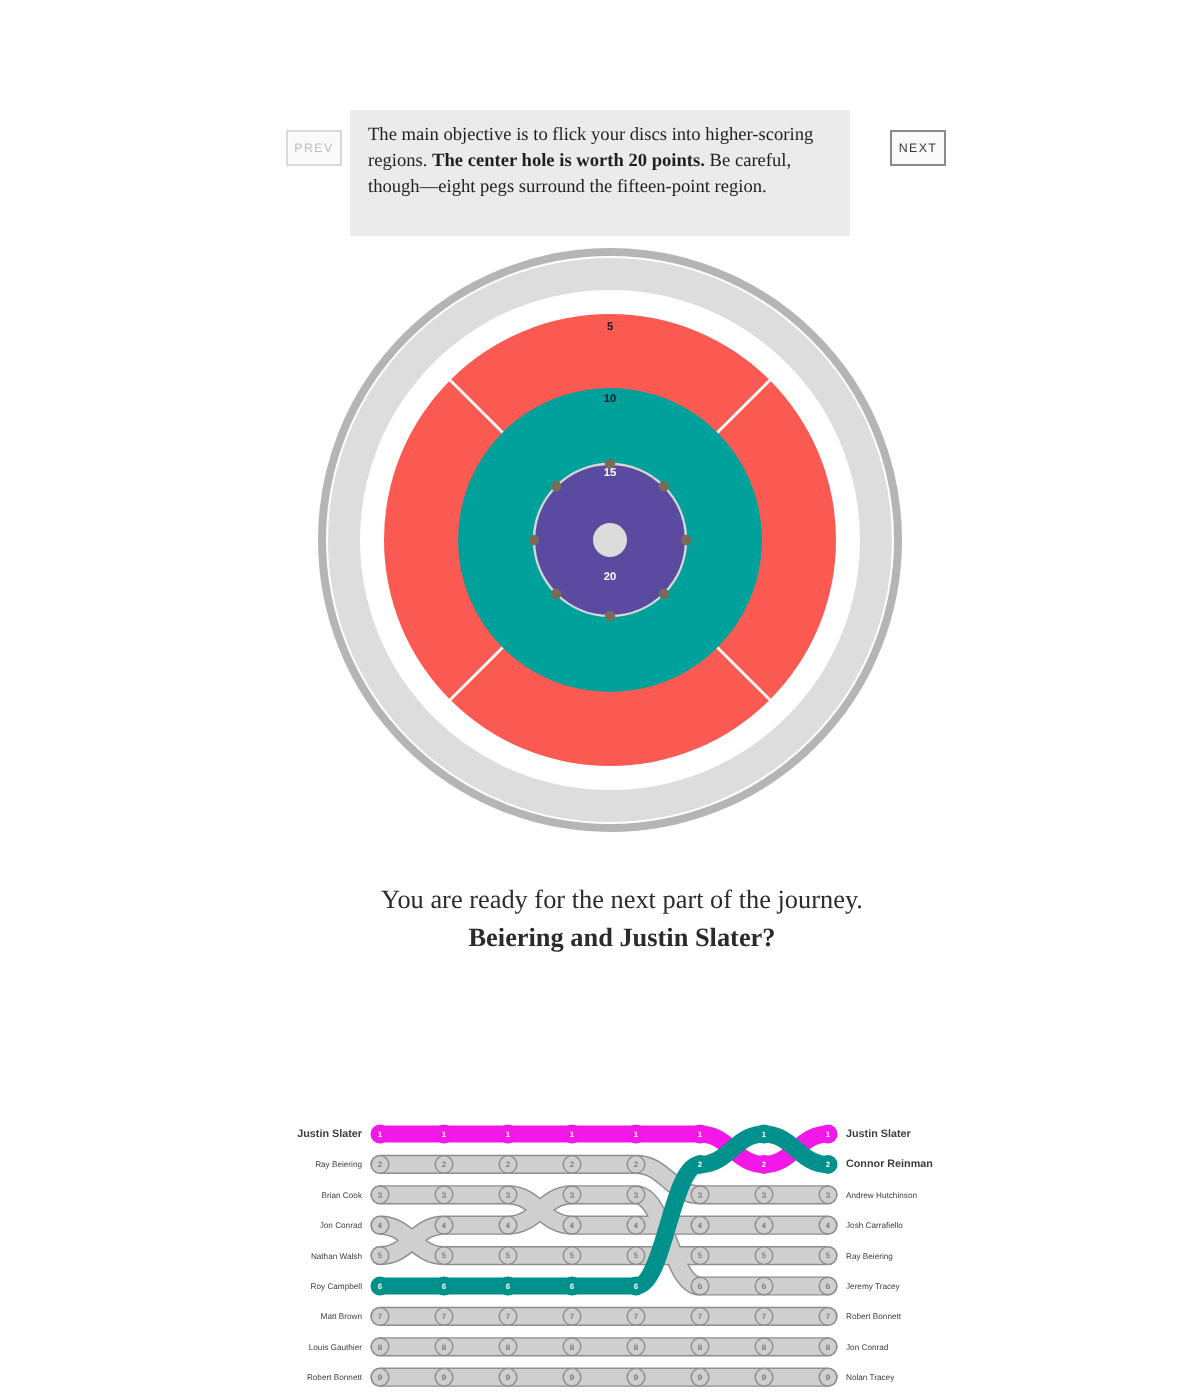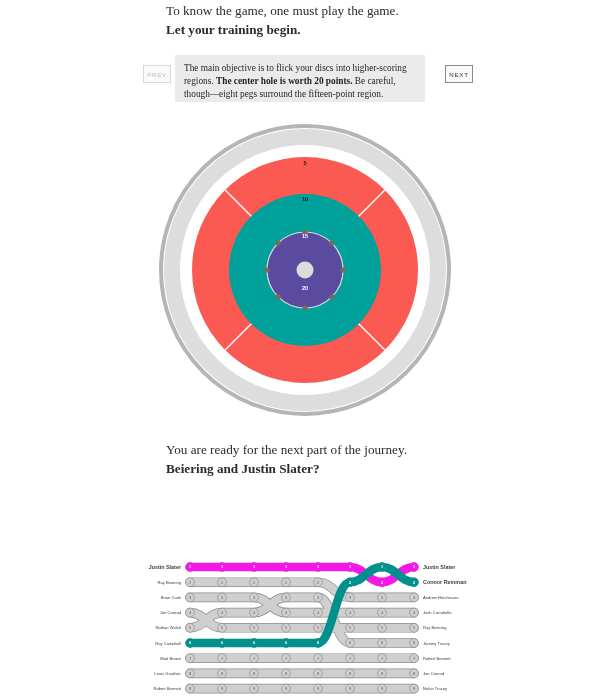--- a/index.html
+++ b/index.html
@@ -22,58 +22,54 @@
     box-sizing:border-box;background:#fafafa;
     font-family:"Liberation Sans",sans-serif;
     font-size:6.2px;letter-spacing:.7px;text-align:center;line-height:18px;
     cursor:pointer;user-select:none;
   }
   .navbtn.prev{left:0;border:1px solid #d9d9d9;color:#bdbdbd;}
   .navbtn.next{right:0;border:1px solid #8a8a8a;color:#3a3a3a;}
   .tip{
     position:absolute;left:32px;top:0;width:250px;
     box-sizing:border-box;background:#ebebeb;
-    padding:7px 9px 0 9px;
+    padding:7px 9px 16px 9px;
   }
   .tip p{margin:0;font-size:9.3px;line-height:13.2px;color:#1f1f1f;}
   .tip b{font-weight:bold;}
 
   
   .targetwrap{position:absolute;left:155px;top:120px;width:300px;height:300px;}
   .targetwrap svg{display:block;}
   .ringlabel{
     font-family:"Liberation Sans",sans-serif;
     font-size:5.6px;font-weight:bold;text-anchor:middle;
   }
 
   
-  .midcopy{position:absolute;left:166px;top:440px;width:290px;}
+  .midcopy{position:absolute;left:166px;top:440px;width:290px;text-align:center;}
   .midcopy p{margin:0;font-size:13.2px;line-height:19.4px;color:#2b2b2b;}
   .midcopy .strong{font-weight:bold;}
   .midcopy .para2{margin-top:15px;}
 
   
   .bumpwrap{position:absolute;left:140px;top:560px;width:330px;height:140px;overflow:hidden;}
   .bumpwrap svg{display:block;}
   .bname{font-family:"Liberation Sans",sans-serif;font-size:4.1px;fill:#3c3c3c;}
   .bname.left{text-anchor:end;}
   .bname.right{text-anchor:start;}
   .bname.hl{font-weight:bold;font-size:5.4px;}
   .rnum{font-family:"Liberation Sans",sans-serif;font-size:3.9px;fill:#555;text-anchor:middle;}
   .rnum.on{fill:#ffffff;font-weight:bold;}
 </style>
 </head>
 <body>
 
 <div class="page">
 
-  <div class="intro">
-    <p>To know the game, one must play the game.</p>
-    <p class="ln2">Let your training begin.</p>
-  </div>
 
   <div class="steprow">
     <div class="navbtn prev">PREV</div>
     <div class="tip">
       <p><span>The main objective is to flick your discs into higher-scoring regions. </span><b>The center hole is worth 20 points.</b><span> Be careful, though—eight pegs surround the fifteen-point region.</span></p>
     </div>
     <div class="navbtn next">NEXT</div>
   </div>
 
   <div class="targetwrap">

